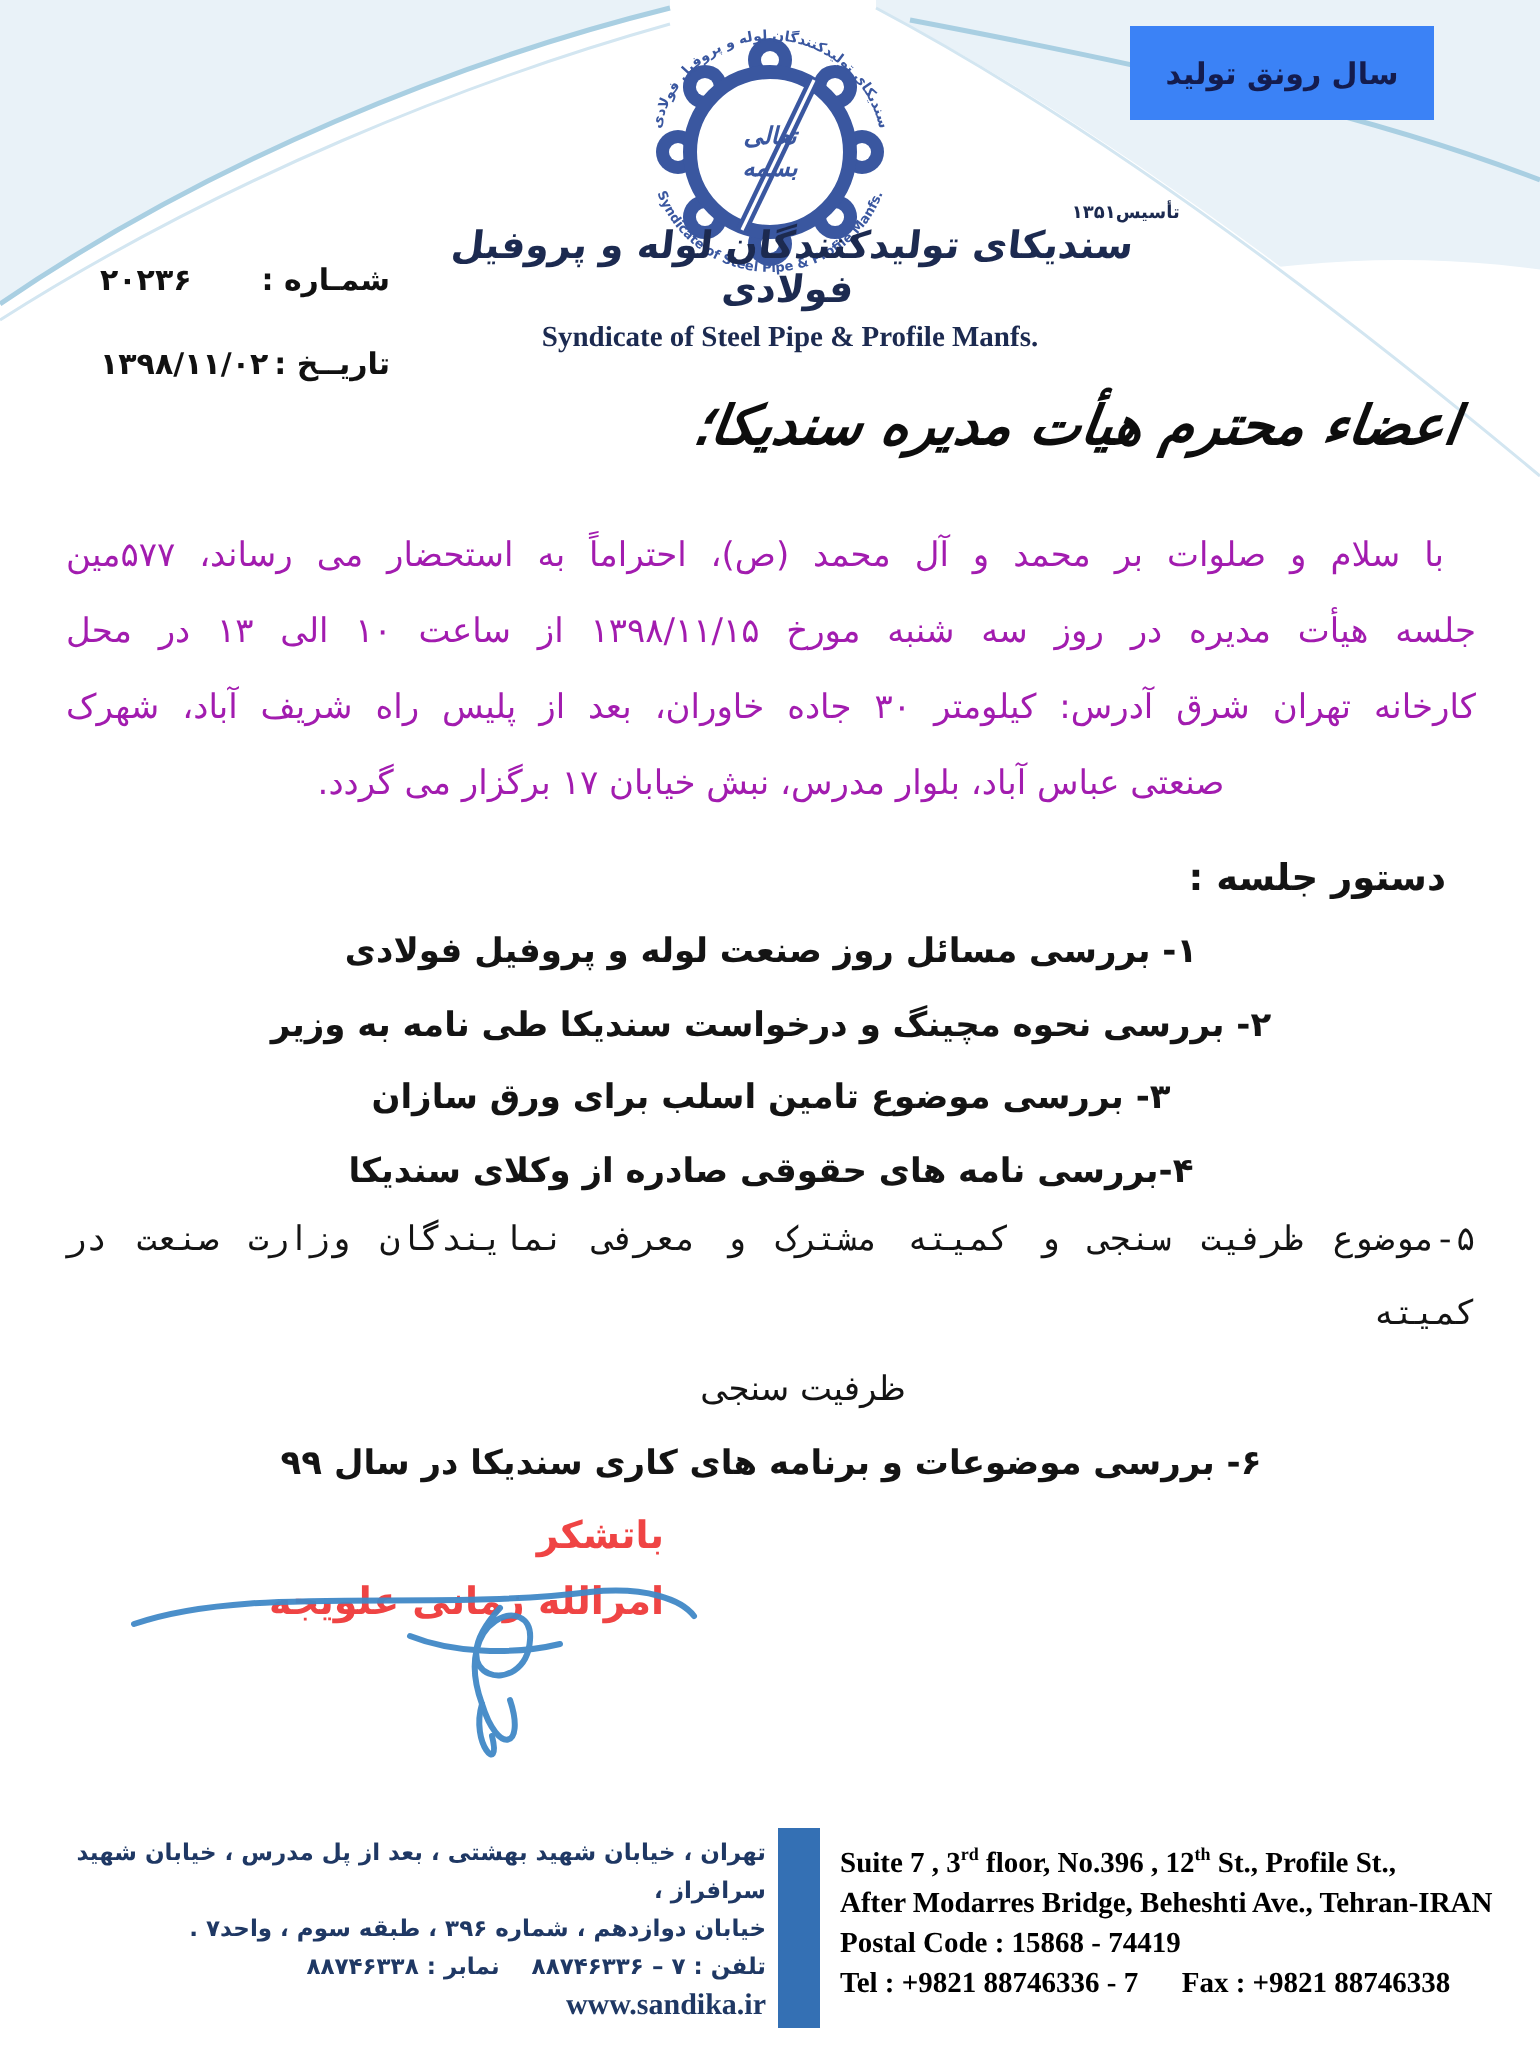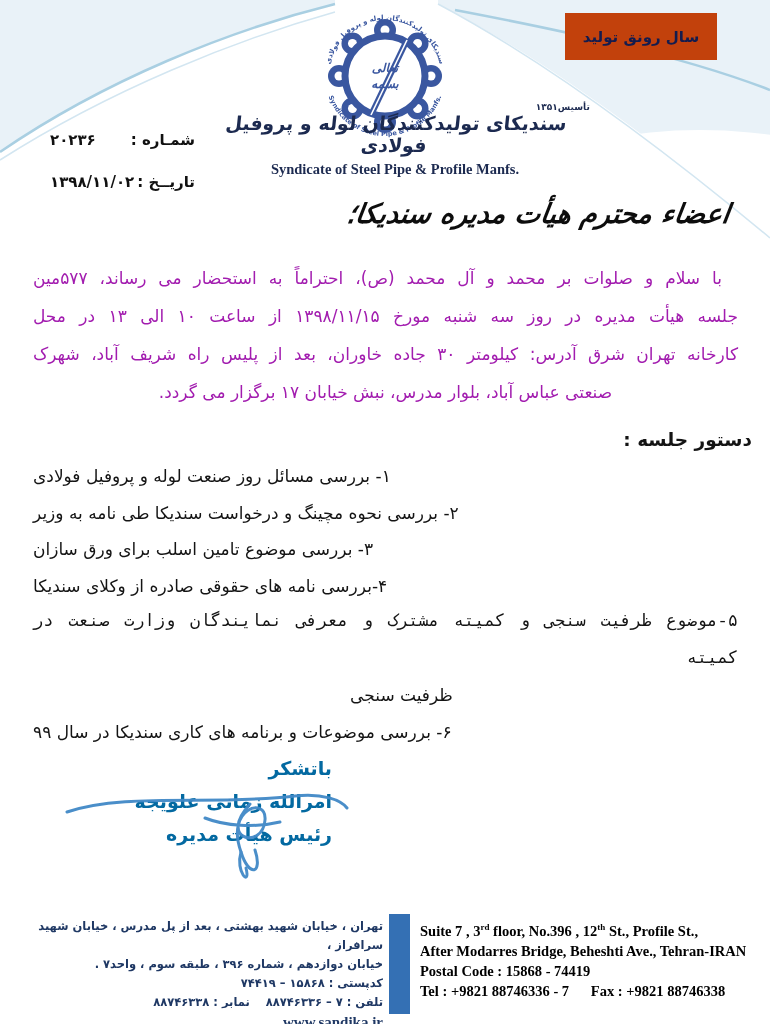--- a/index.html
+++ b/index.html
@@ -2,21 +2,21 @@
 <html lang="fa"><head>
 <meta charset="utf-8">
 <style>
   html,body{margin:0;padding:0;background:#ffffff;}
   body{width:770px;height:1024px;position:relative;overflow:hidden;
        font-family:"DejaVu Sans",sans-serif;color:#141414;}
   .abs{position:absolute;}
   
   #top-deco{left:0;top:0;width:770px;height:250px;pointer-events:none;}
   
-  .badge{left:565px;top:13px;width:152px;height:47px;background:#c2410c;
+  .badge{left:565px;top:13px;width:152px;height:47px;background:#3b82f6;
          display:flex;align-items:center;justify-content:center;
          direction:rtl;font-weight:bold;font-size:15px;color:#141c4e;text-align:center;}
   
   .logo{left:315px;top:6px;width:140px;height:140px;}
   
   .brand-fa{left:205px;top:112px;width:380px;text-align:center;direction:rtl;
             font-size:19px;font-weight:bold;color:#1c2a50;transform:skewX(-6deg);
             letter-spacing:-0.5px;}
   .brand-fa .est{position:absolute;right:-2px;top:-10px;font-size:9px;font-weight:bold;
                  transform:skewX(6deg);}
@@ -31,29 +31,29 @@
   
   .salutation{right:40px;top:198px;direction:rtl;font-size:27px;font-weight:bold;
               font-style:italic;color:#0d0d0d;transform:skewX(-8deg);}
   
   .body-par{left:33px;top:259px;width:705px;direction:rtl;font-size:17px;
             line-height:38px;color:#a21caf;}
   .body-par .jl{text-align:justify;text-align-last:justify;}
   .body-par .first{padding-right:16px;}
   .body-par .last{text-align:center;}
   
-  .agenda-title{right:18px;top:429px;direction:rtl;font-size:18.5px;font-weight:bold;}
+  .agenda-title{right:47px;top:429px;direction:rtl;font-size:18.5px;font-weight:bold;}
   .agenda{left:33px;top:458px;width:705px;direction:rtl;font-size:17px;line-height:36.5px;}
-  .agenda .it{text-align:left;}
+  .agenda .it{text-align:center;font-weight:bold;}
   .agenda .full{text-align:justify;text-align-last:justify;font-family:Liberation Mono, monospace;}
   .agenda .cont{text-align:center;padding-left:32px;}
   .agenda .indent{padding-right:72px;}
   
   .sig-block{left:70px;top:752px;width:262px;direction:rtl;font-size:19px;
-             font-weight:bold;line-height:33px;color:#0369a1;}
+             font-weight:bold;line-height:33px;color:#ef4444;}
   .sig-block .l1{text-align:right;padding-left:0;text-align:right;}
   .sig-block div{text-align:right;}
   .sig-block .l3{padding-left:28px;}
   #sig-scribble{left:55px;top:778px;width:300px;height:115px;pointer-events:none;}
   
   .footer-fa{left:30px;top:917px;width:353px;direction:rtl;text-align:right;
              font-size:11.5px;font-weight:bold;line-height:19px;color:#1f3864;}
   .footer-fa .pre{white-space:pre-wrap;}
   .footer-site{font-family:"Liberation Serif",serif;font-size:15px;font-weight:bold;
                color:#1f3864;direction:ltr;margin-top:1px;}
@@ -162,35 +162,33 @@
   <div class="it">۳- بررسی موضوع تامین اسلب برای ورق سازان</div>
   <div class="it">۴-بررسی نامه های حقوقی صادره از وکلای سندیکا</div>
   <div class="full">۵-موضوع ظرفیت سنجی و کمیته مشترک و معرفی نمایندگان وزارت صنعت در کمیته</div>
   <div class="cont">ظرفیت سنجی</div>
   <div class="it">۶- بررسی موضوعات و برنامه های کاری سندیکا در سال ۹۹</div>
 </div>
 
 <div class="abs sig-block">
   <div class="l1">باتشکر</div>
   <div class="l2">امرالله زمانی علویجه</div>
-  <div class="l3">رئیس هیأت مدیره</div>
 </div>
 <svg id="sig-scribble" class="abs" viewBox="0 0 300 115" xmlns="http://www.w3.org/2000/svg">
   <g fill="none" stroke="#4189c7" stroke-width="3" stroke-linecap="round" opacity="0.95">
     <path d="M12,34 C70,14 160,28 240,18 C268,15 286,22 292,30"></path>
     <path d="M195,26 C162,62 208,72 210,42 C212,18 170,30 186,74 C194,100 208,96 200,72"></path>
     <path d="M186,74 C180,94 196,110 191,90"></path>
     <path d="M150,40 C170,48 200,50 225,44"></path>
   </g>
 </svg>
 
 <div class="abs footer-fa">
   <div>تهران ، خیابان شهید بهشتی ، بعد از پل مدرس ، خیابان شهید سرافراز ،</div>
   <div>خیابان دوازدهم ، شماره ۳۹۶ ، طبقه سوم ، واحد۷ .</div>
-  <div>کدپستی : ۱۵۸۶۸ – ۷۴۴۱۹</div>
   <div class="pre">تلفن : ۷ – ۸۸۷۴۶۳۳۶    نمابر : ۸۸۷۴۶۳۳۸</div>
   <div class="footer-site">www.sandika.ir</div>
 
 </div>
 
 <div class="abs footer-bar"></div>
 
 <div class="abs footer-en">
   <div>
     <span>Suite 7 , 3</span><sup>rd</sup><span> floor, No.396 , 12</span><sup>th</sup><span> St., Profile St.,</span>

